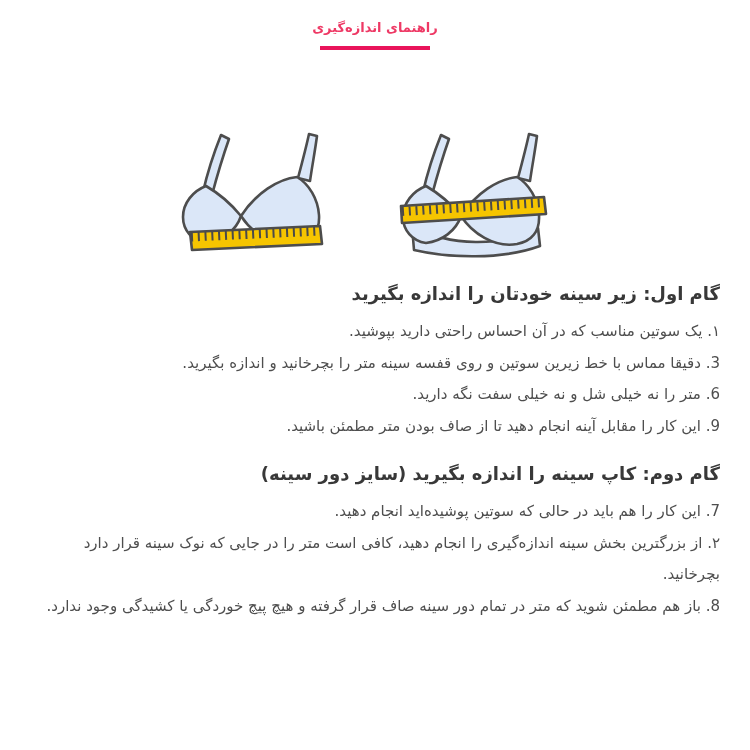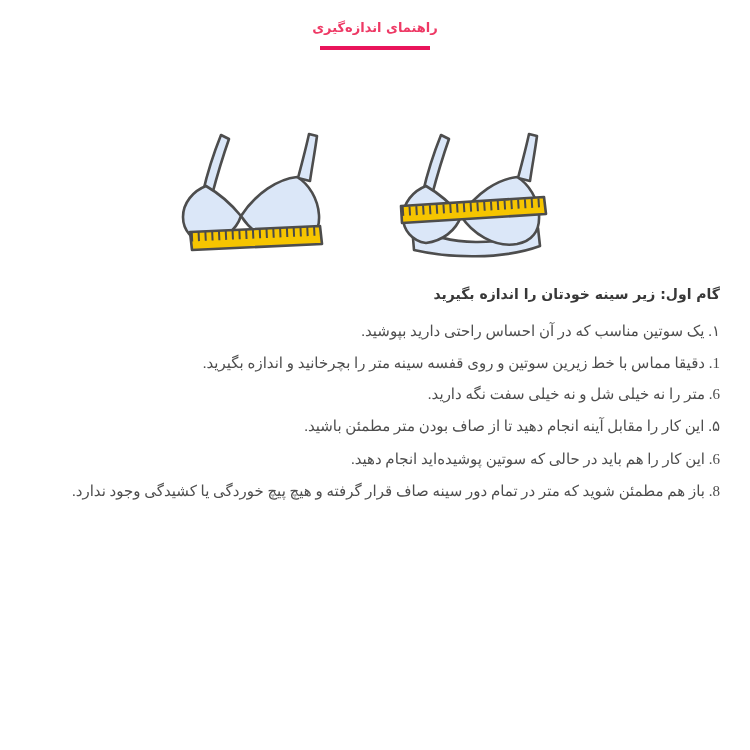--- a/index.html
+++ b/index.html
@@ -55,28 +55,28 @@
   
   .content {
     position: absolute;
     top: 281px;
     right: 30px;
     left: 38px;
     direction: rtl;
     text-align: right;
   }
   .section-heading {
-    font-size: 14px;
+    font-size: 18px;
     line-height: 26px;
     font-weight: 700;
     color: #383838;
     margin: 0 0 9px 0;
   }
   .section-heading.second { margin-top: 19px; }
-  .steps { margin: 0 0 2px 0; font-family: Liberation Serif, serif; }
+  .steps { margin: 0 0 2px 0; }
   .step {
     font-size: 15px;
     line-height: 31.5px;
     color: #4e4e4e;
   }
 </style>
 </head>
 <body>
 
 <div class="page">
@@ -110,24 +110,26 @@
       </g>
       <path d="M12,85.5 L155,76.5" fill="none" stroke="#4a4a4a" stroke-width="9" stroke-dasharray="2 4.8"></path>
     </svg>
   </div>
 
   <div class="content">
 
     <h2 class="section-heading">گام اول: زیر سینه خودتان را اندازه بگیرید</h2>
     <div class="steps">
       <div class="step">۱. یک سوتین مناسب که در آن احساس راحتی دارید بپوشید.</div>
-      <div class="step">1. دقیقا مماس با خط زیرین سوتین و روی قفسه سینه متر را بچرخانید و اندازه بگیرید.</div>
+      <div class="step">3. دقیقا مماس با خط زیرین سوتین و روی قفسه سینه متر را بچرخانید و اندازه بگیرید.</div>
       <div class="step">6. متر را نه خیلی شل و نه خیلی سفت نگه دارید.</div>
-      <div class="step">۵. این کار را مقابل آینه انجام دهید تا از صاف بودن متر مطمئن باشید.</div>
+      <div class="step">9. این کار را مقابل آینه انجام دهید تا از صاف بودن متر مطمئن باشید.</div>
     </div>
 
+    <h2 class="section-heading second">گام دوم: کاپ سینه را اندازه بگیرید (سایز دور سینه)</h2>
     <div class="steps">
-      <div class="step">6. این کار را هم باید در حالی که سوتین پوشیده‌اید انجام دهید.</div>
+      <div class="step">7. این کار را هم باید در حالی که سوتین پوشیده‌اید انجام دهید.</div>
+      <div class="step">۲. از بزرگترین بخش سینه اندازه‌گیری را انجام دهید، کافی است متر را در جایی که نوک سینه قرار دارد بچرخانید.</div>
       <div class="step">8. باز هم مطمئن شوید که متر در تمام دور سینه صاف قرار گرفته و هیچ پیچ خوردگی یا کشیدگی وجود ندارد.</div>
     </div>
 
   </div>
 </div>
 
 </body></html>

